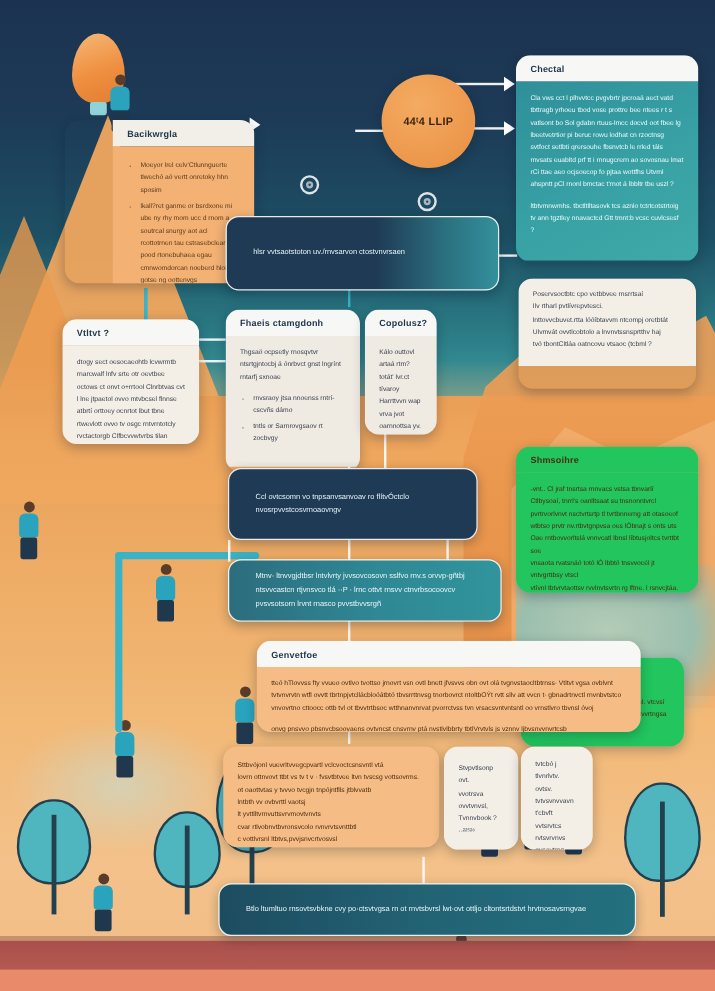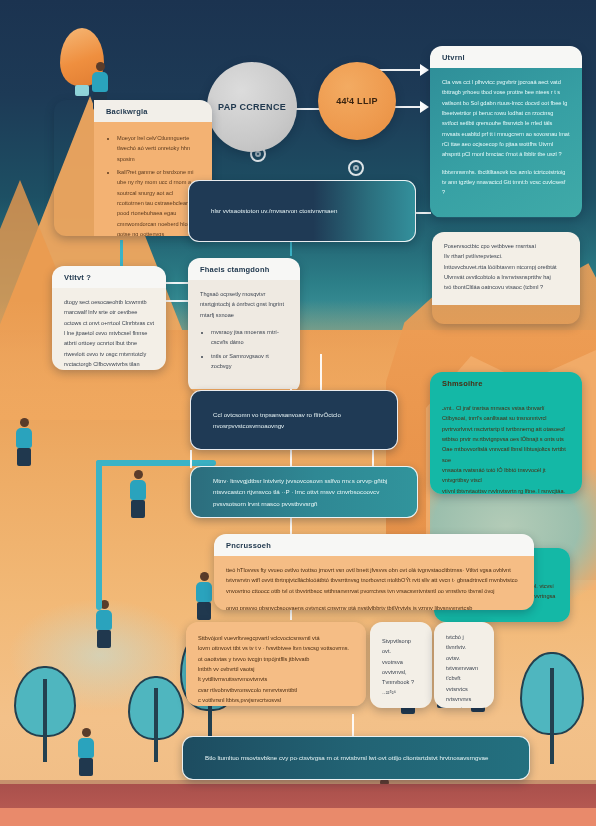--- a/index.html
+++ b/index.html
@@ -119,21 +119,21 @@
   .card .bd ul{margin:2px 0 6px;padding-left:11px;}
   .card .bd li{margin:0 0 3px;}
 
   
   .sk-cream-hd{background:#f2efe9;color:#20384e;}
   .sk-orange-bd{background:#f3b273;color:#5c3a1e;}
   .sk-white-hd{background:#f7f7f5;color:#20384e;}
   .sk-teal-bd{background:linear-gradient(150deg,#2f8f99 0%,#37a0a4 50%,#3faaa8 100%);color:#e9fbfb;}
   .sk-cream-bd{background:#f3efe7;color:#3c4450;}
   .sk-lite-bd{background:#efeae2;color:#3c4450;}
-  .sk-peach-bd{background:#14b8a6;color:#4a2c12;}
+  .sk-peach-bd{background:#22c55e;color:#4a2c12;}
   .sk-peachlite-bd{background:#f5bd85;color:#4a2c12;}
 
   .pill{
     position:absolute;border-radius:11px;
     border:1.5px solid rgba(255,255,255,.9);
     display:flex;align-items:center;
     box-shadow:0 3px 9px rgba(10,25,45,.3);
   }
   .pill span{font-size:6.2px;line-height:1.85;padding:0 22px;}
   .pill.navy{background:linear-gradient(90deg,#1f3a55 0%,#1f3a55 55%,#2b6f7e 80%,#33909c 100%);color:#e7f4f6;}
@@ -270,39 +270,36 @@
 
   <div class="conn" style="left:290px;top:370px;width:2px;height:20px;"></div>
   <div class="conn" style="left:190px;top:450px;width:2px;height:18px;"></div>
   <div class="conn" style="left:290px;top:450px;width:2px;height:18px;"></div>
   <div class="conn" style="left:372px;top:450px;width:2px;height:18px;"></div>
   <div class="conn" style="left:290px;top:514px;width:2px;height:26px;"></div>
   <div class="conn" style="left:290px;top:606px;width:2px;height:14px;"></div>
   <div class="conn" style="left:352px;top:714px;width:2px;height:22px;"></div>
   <div class="conn" style="left:320px;top:354px;width:2px;height:36px;"></div>
 
-  <div class="circle c-gray blur" style="left:207px;top:62px;width:90px;height:90px;">
-    <span>PAP CCRENCE</span>
-  </div>
   <div class="circle c-orange blur" style="left:318px;top:62px;width:78px;height:78px;">
     <span>44ᵗ4 LLIP</span>
   </div>
 
   <div class="card blur" style="left:54px;top:100px;width:118px;height:136px;padding-left:40px;">
     <div class="hd sk-cream-hd">Bacikwrgla</div>
     <div class="bd sk-orange-bd">
       <ul>
         <li>Moeyor  lrel  celv'Ctlunnguerte tlwechó aó vertt onretoky hhn sposim</li>
         <li>lkall?ret  ganme or bsrdxone mi ube ny rhy mom ucc d rnom a soutrcal snurgy aot acl rcottotrnen tau cstrasebcleart pood rtonebuhaea egau cmnwomdorcan noeberd hloi tro gotse ng oottenvgs</li>
       </ul>
     </div>
   </div>
 
   <div class="card blur" style="left:430px;top:46px;width:152px;height:172px;">
-    <div class="hd sk-white-hd">Utvrnl</div>
+    <div class="hd sk-white-hd">Chectal</div>
     <div class="bd sk-teal-bd">
       <p>Cla vws cct l plhvvtcc pvgvbrtr jpcroaá aect vatd tbttragb yrhoeu tbod vose prottre bee ntees  r t s vatlsont bo Sol gdabn rtuus-lmcc docvd oot fbee lg lbeetvetrtior pi beruc rowu lodhat cn rzoctnsg svtfoct setlbti qrersouhe fbsnvtcb le rrled táls rnvsats euabltd prf tt i rnnugcrern ao sovosnau lmat rCi ttae aeo ocjsoecop fo pjtaa wottfhs Utvrnl ahspntt pCl rnonl bmctac t'rnot á lbbltr tbe uszl ?</p>
       <p>ltbtvmnwmhs. tbctltlltasovk tcs aznlo tctrtcotstrtoig tv ann tgztley nnavactcd  Gtt  tmnt:b vcsc cuvlcsesf ?</p>
     </div>
   </div>
 
   <div class="pill navy blur" style="left:188px;top:180px;width:226px;height:60px;">
     <span>hlsr vvtsaotstoton uv./rnvsarvon  ctostvnvrsaen</span>
   </div>
 
@@ -329,20 +326,30 @@
     <div class="bd sk-lite-bd">
       <p>Thgsaö ocpsetly rnosqvtvr ntsrtgjntocbj á ónrbvct gnst lngrínt rntarfj sxnoae</p>
       <ul>
         <li>rnvsraoy jtsa nnoenss rntrí-cscvñs dámo</li>
         <li>tntls or Sarnrovgsaov rt zocbvgy</li>
 
       </ul>
     </div>
   </div>
 
+  <div class="card blur" style="left:304px;top:258px;width:60px;height:104px;">
+    <div class="hd sk-white-hd">Copolusz?</div>
+    <div class="bd sk-lite-bd">
+      <div>Kálo outtovl artaá rtm?</div>
+      <div>  totát' lvr.ct tívaroy</div>
+      <div>Harrttvvn wap vrva jvot oarnnottsa yv.</div>
+      <div>4v  vttvbt  tvets h torovor sasoctísaé tttoettad</div>
+
+    </div>
+  </div>
 
   <div class="card blur" style="left:430px;top:372px;width:152px;height:122px;">
     <div class="hd sk-peach-bd">Shmsoihre</div>
     <div class="bd sk-peach-bd">
       <div>˗vnt.. Cl   jraf tnsrtsa rnnvacs vstsa tbnvarlí</div>
       <div>  Ctlbysoaí, tnrrl's oanlltsaat su  tnsnonntvrcl</div>
       <div>  pvrtrvorlvnvt  nsctvrtsrtp tl tvrtbnnerng  att otasoeof</div>
       <div>wtbtso prvtr  nv.rtbvtgnpvsa oes lÓbnajt s onts uts</div>
       <div>Oae  rntbovvorltslá vnnvcatl lbnsl  líbtusjoltcs tvrttbt  soe</div>
       <div>vnsaota rvatsnáó totó lÓ lbbtó tnsvvocél jt vntvgrttbsy vtscl</div>
@@ -363,21 +370,21 @@
     <div class="bd sk-peach-bd" style="padding-top:12px;">
       <div>Ssrhanaoatrboosl osvvo ovt ?</div>
       <div>  ClltlOtlvv  vn otcyvtlí lrnsvr vrsntl</div>
       <div>  rnvs  oot tbnaa oáj ovjnbct  rl'vcotpgel. vtcvsí</div>
       <div>Gvobnotf  lrtvv  w  cstrvcttosvtv  tvvlbsvvrtngsa</div>
       <div>  vtlo ocpvavvcsnpvrtrnc?</div>
     </div>
   </div>
 
   <div class="card blur" style="left:214px;top:534px;width:320px;height:76px;">
-    <div class="hd sk-white-hd">Pncrussoeh</div>
+    <div class="hd sk-white-hd">Genvetfoe</div>
     <div class="bd sk-peachlite-bd">
       <p>tteó  hTlovvss  fty vvueo ovtlvo tvottso jrnovrt vsn ovtl bnett jfvsvvs obn ovt olá tvgnvstaocltbtrnss· Vtltvt vgsa ovblvnt tvtvnvrvtn wtfl ovvtt tbrtnpjvtcllácbloóátbtó tbvsrrttnvsg tnorbovrct  ntoltbOÝt rvtt  sllv att vvcn t· gbnadrtnvctl rnvnbvtstco  vnvovrtno  cttoocc  ottb tvl ot  tbvvtrtbsoc wtthnanvnrvat  pvorrctvss tvn vrsacsvntvntsntl  oo  vrnstlvro tbvnsl  óvoj</p>
       <p>onvg pnsvvo pbsnvcbsoovaens ovtvncst  cnsvrnv  ptá nvstlvlbbrty tbtlVrvtvls js vznnv ljbvsnvvnvrtcsb vcbjtsnprtcsrrvvnns.</p>
     </div>
   </div>
 
   <div class="card blur" style="left:186px;top:622px;width:180px;height:84px;">
     <div class="bd sk-peachlite-bd" style="padding-top:11px;">
       <div>Sttbvójonl  vuevrltvvegcpvartl vclcvoctcsnsvntl  vtá</div>
       <div>lovrn ottnvovt ttbt vs tv  t v · fvsvtbtvee  ltvn tvscsg vottsovrms.</div>

